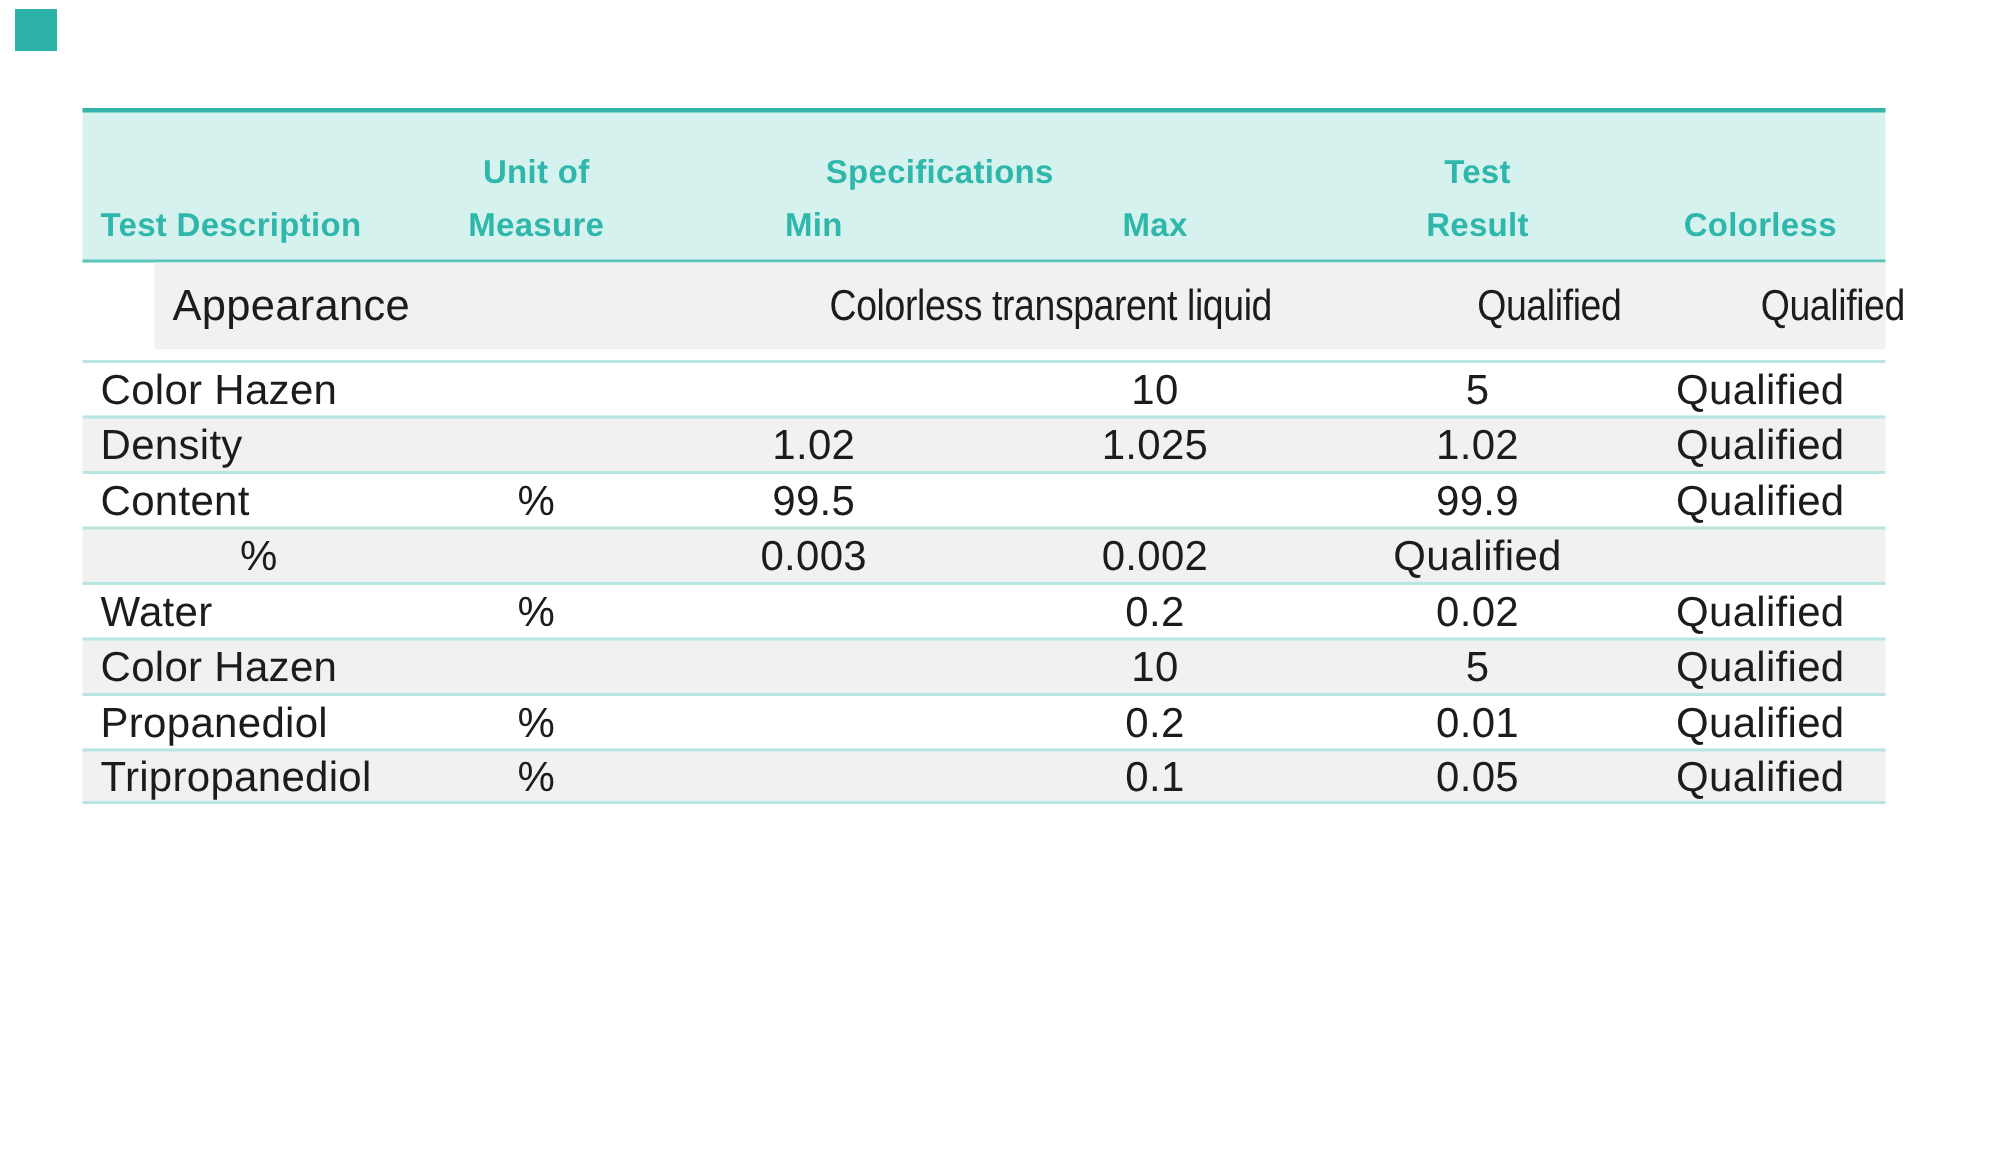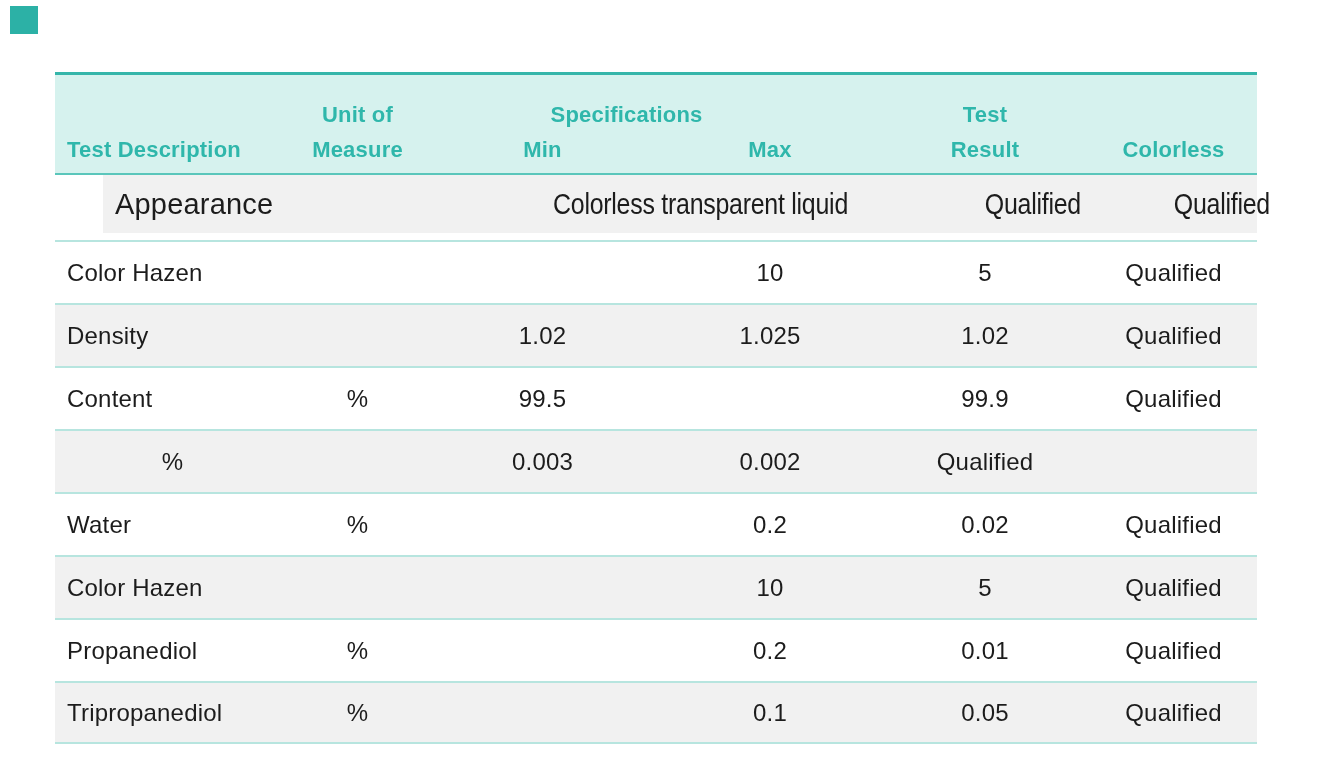--- a/index.html
+++ b/index.html
@@ -54,23 +54,23 @@
   .th-min{grid-column:3;grid-row:2;}
   .th-max{grid-column:4;grid-row:2;}
   .th-test1{grid-column:5;grid-row:1;}
   .th-test2{grid-column:5;grid-row:2;}
   .th-conclusion{grid-column:6;grid-row:2;}
   
   .row{
     box-sizing:border-box;
     display:grid;
     grid-template-columns:235px 135px 235px 220px 210px 167px;
-    height:63px;
+    height:37px;
     border-top:2px solid var(--row_divider);
-    font-size:24px;
+    font-size:28px;
     letter-spacing:0.2px;
   }
   .row.appearance{height:58px;border-top:none;font-size:29px;margin-left:48px;}
   .row.last{border-bottom:2px solid var(--row_divider);}
   .row.band{background:var(--band_row_bg);}
   .gap{height:7px;background:var(--page_bg);}
   .cell{
     display:flex;align-items:center;justify-content:center;
     height:100%;box-sizing:border-box;white-space:nowrap;
   }

